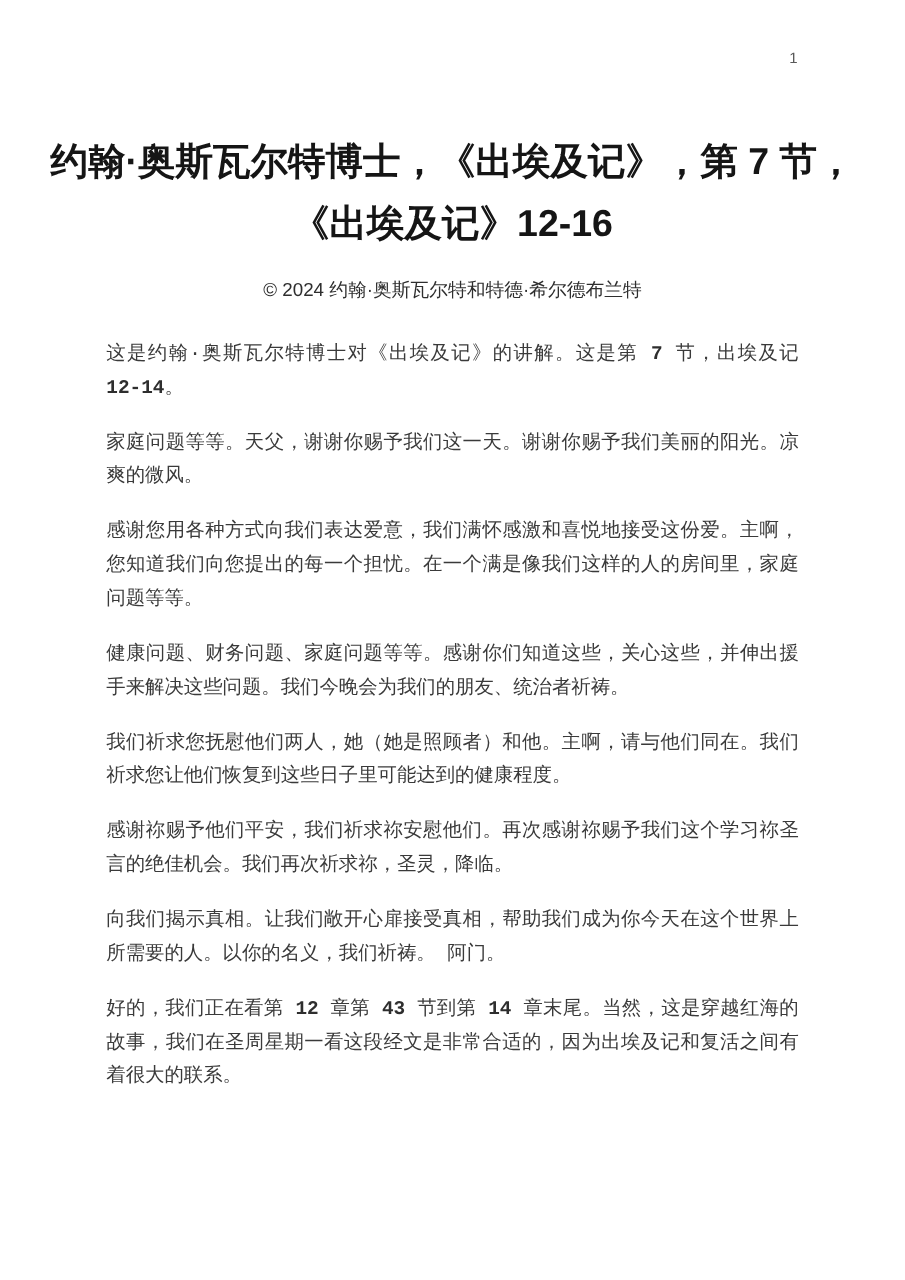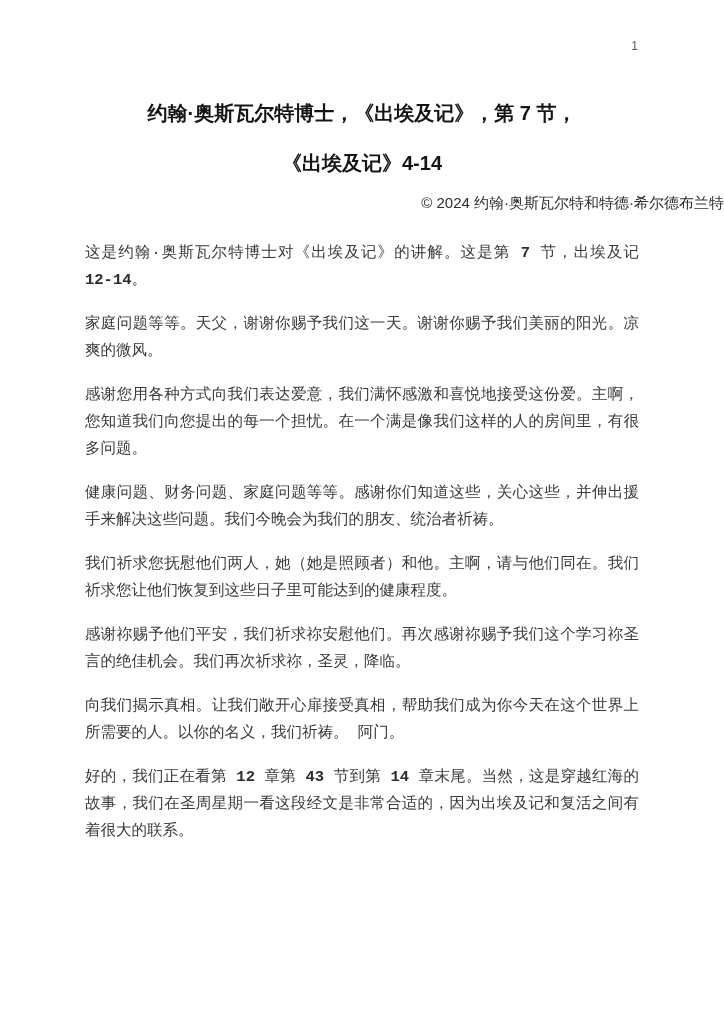--- a/index.html
+++ b/index.html
@@ -24,35 +24,34 @@
     right: 86px;
     font-size: 12px;
     color: #595959;
     line-height: 1;
   }
   .doc-header {
     padding-top: 88px;
     text-align: center;
   }
   .doc-title {
-    margin: 0;
-    font-size: 20px;
+    margin: 17px;
+    font-size: 30px;
     font-weight: 700;
     color: #151515;
     line-height: 50px;
   }
   .doc-title .title-line {
     display: block;
   }
   .doc-copyright {
     margin: 4px 0 0 0;
     font-size: 15px;
     color: #2e2e2e;
     line-height: 22px;
-    text-align: right;
   }
   .doc-body {
     margin: 26px 85px 0 85px;
     font-size: 15.5px;
     line-height: 27px;
     text-align: justify;
     text-justify: inter-ideograph;
   }
   .doc-body p {
     margin: 0 0 17px 0;
@@ -66,29 +65,29 @@
 </head>
 <body>
 
 <div class="page">
 
   <span class="page-number">1</span>
 
   <header class="doc-header">
     <h1 class="doc-title">
       <span class="title-line">约翰·奥斯瓦尔特博士，《出埃及记》，第 7 节，</span>
-      <span class="title-line">《出埃及记》4-14</span>
+      <span class="title-line">《出埃及记》12-16</span>
     </h1>
     <p class="doc-copyright">© 2024 约翰·奥斯瓦尔特和特德·希尔德布兰特</p>
   </header>
 
   <main class="doc-body">
     <p class="digits-bold">这是约翰·奥斯瓦尔特博士对《出埃及记》的讲解。这是第 <b>7</b> 节，出埃及记 <b>12-14</b>。</p>
     <p class="digits-bold">家庭问题等等。天父，谢谢你赐予我们这一天。谢谢你赐予我们美丽的阳光。凉爽的微风。</p>
-    <p class="digits-bold">感谢您用各种方式向我们表达爱意，我们满怀感激和喜悦地接受这份爱。主啊，您知道我们向您提出的每一个担忧。在一个满是像我们这样的人的房间里，有很多问题。</p>
+    <p class="digits-bold">感谢您用各种方式向我们表达爱意，我们满怀感激和喜悦地接受这份爱。主啊，您知道我们向您提出的每一个担忧。在一个满是像我们这样的人的房间里，家庭问题等等。</p>
     <p class="digits-bold">健康问题、财务问题、家庭问题等等。感谢你们知道这些，关心这些，并伸出援手来解决这些问题。我们今晚会为我们的朋友、统治者祈祷。</p>
     <p class="digits-bold">我们祈求您抚慰他们两人，她（她是照顾者）和他。主啊，请与他们同在。我们祈求您让他们恢复到这些日子里可能达到的健康程度。</p>
     <p class="digits-bold">感谢祢赐予他们平安，我们祈求祢安慰他们。再次感谢祢赐予我们这个学习祢圣言的绝佳机会。我们再次祈求祢，圣灵，降临。</p>
     <p class="digits-bold">向我们揭示真相。让我们敞开心扉接受真相，帮助我们成为你今天在这个世界上所需要的人。以你的名义，我们祈祷。 阿门。</p>
     <p class="digits-bold">好的，我们正在看第 <b>12</b> 章第 <b>43</b> 节到第 <b>14</b> 章末尾。当然，这是穿越红海的故事，我们在圣周星期一看这段经文是非常合适的，因为出埃及记和复活之间有着很大的联系。</p>
   </main>
 
 </div>
 
 </body></html>

